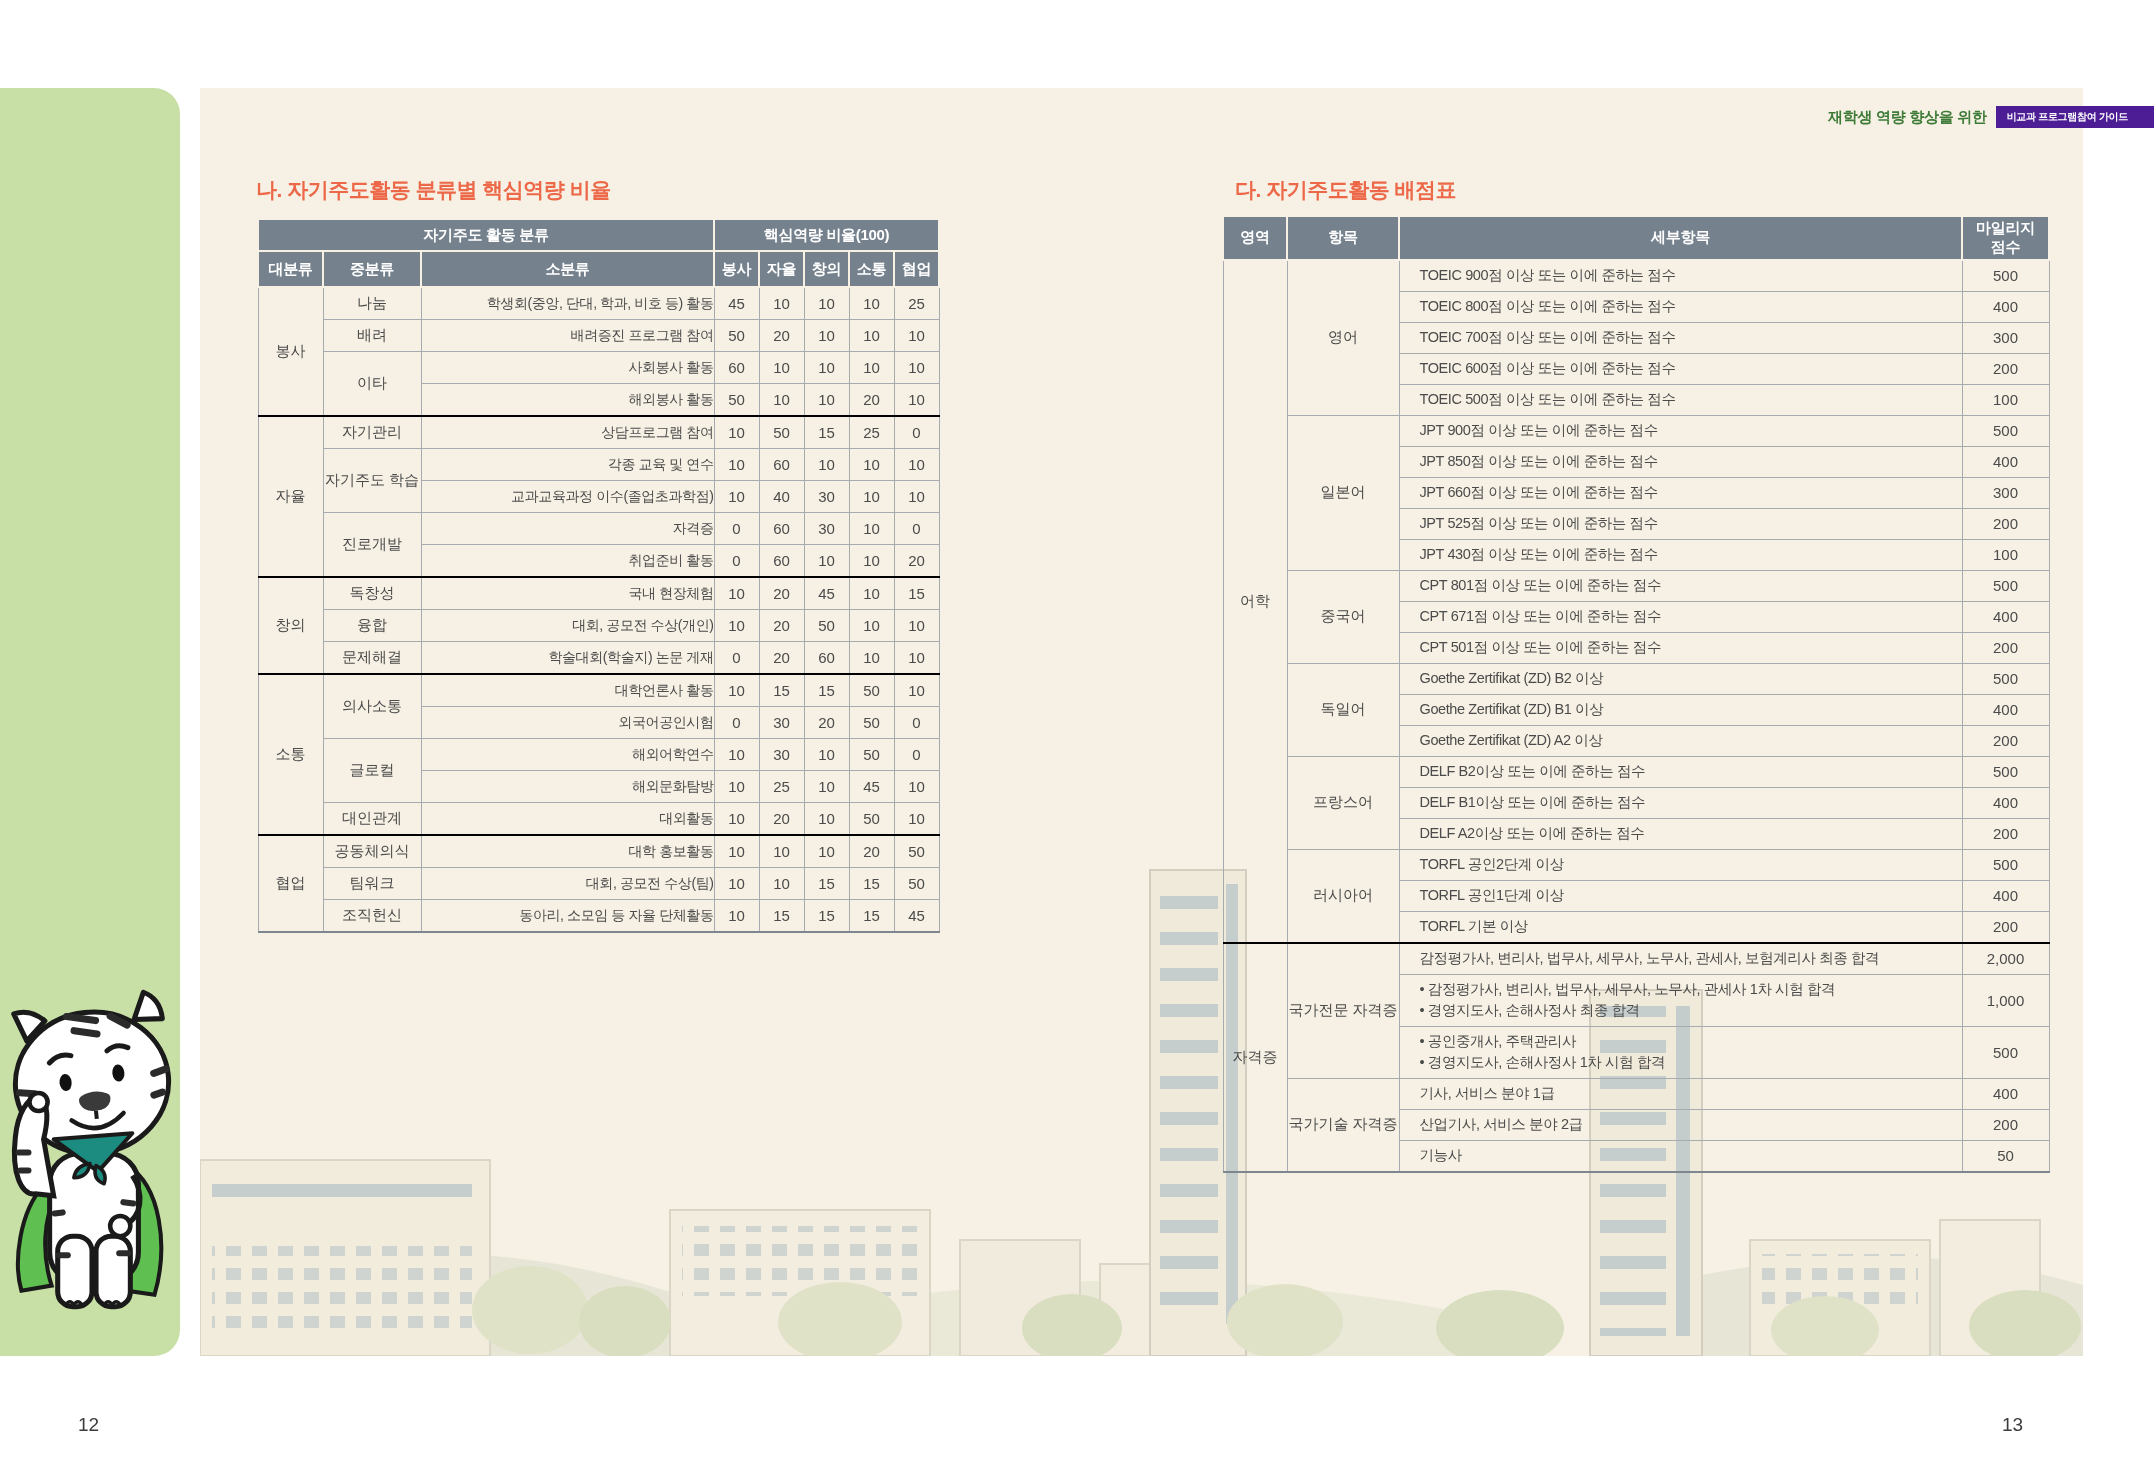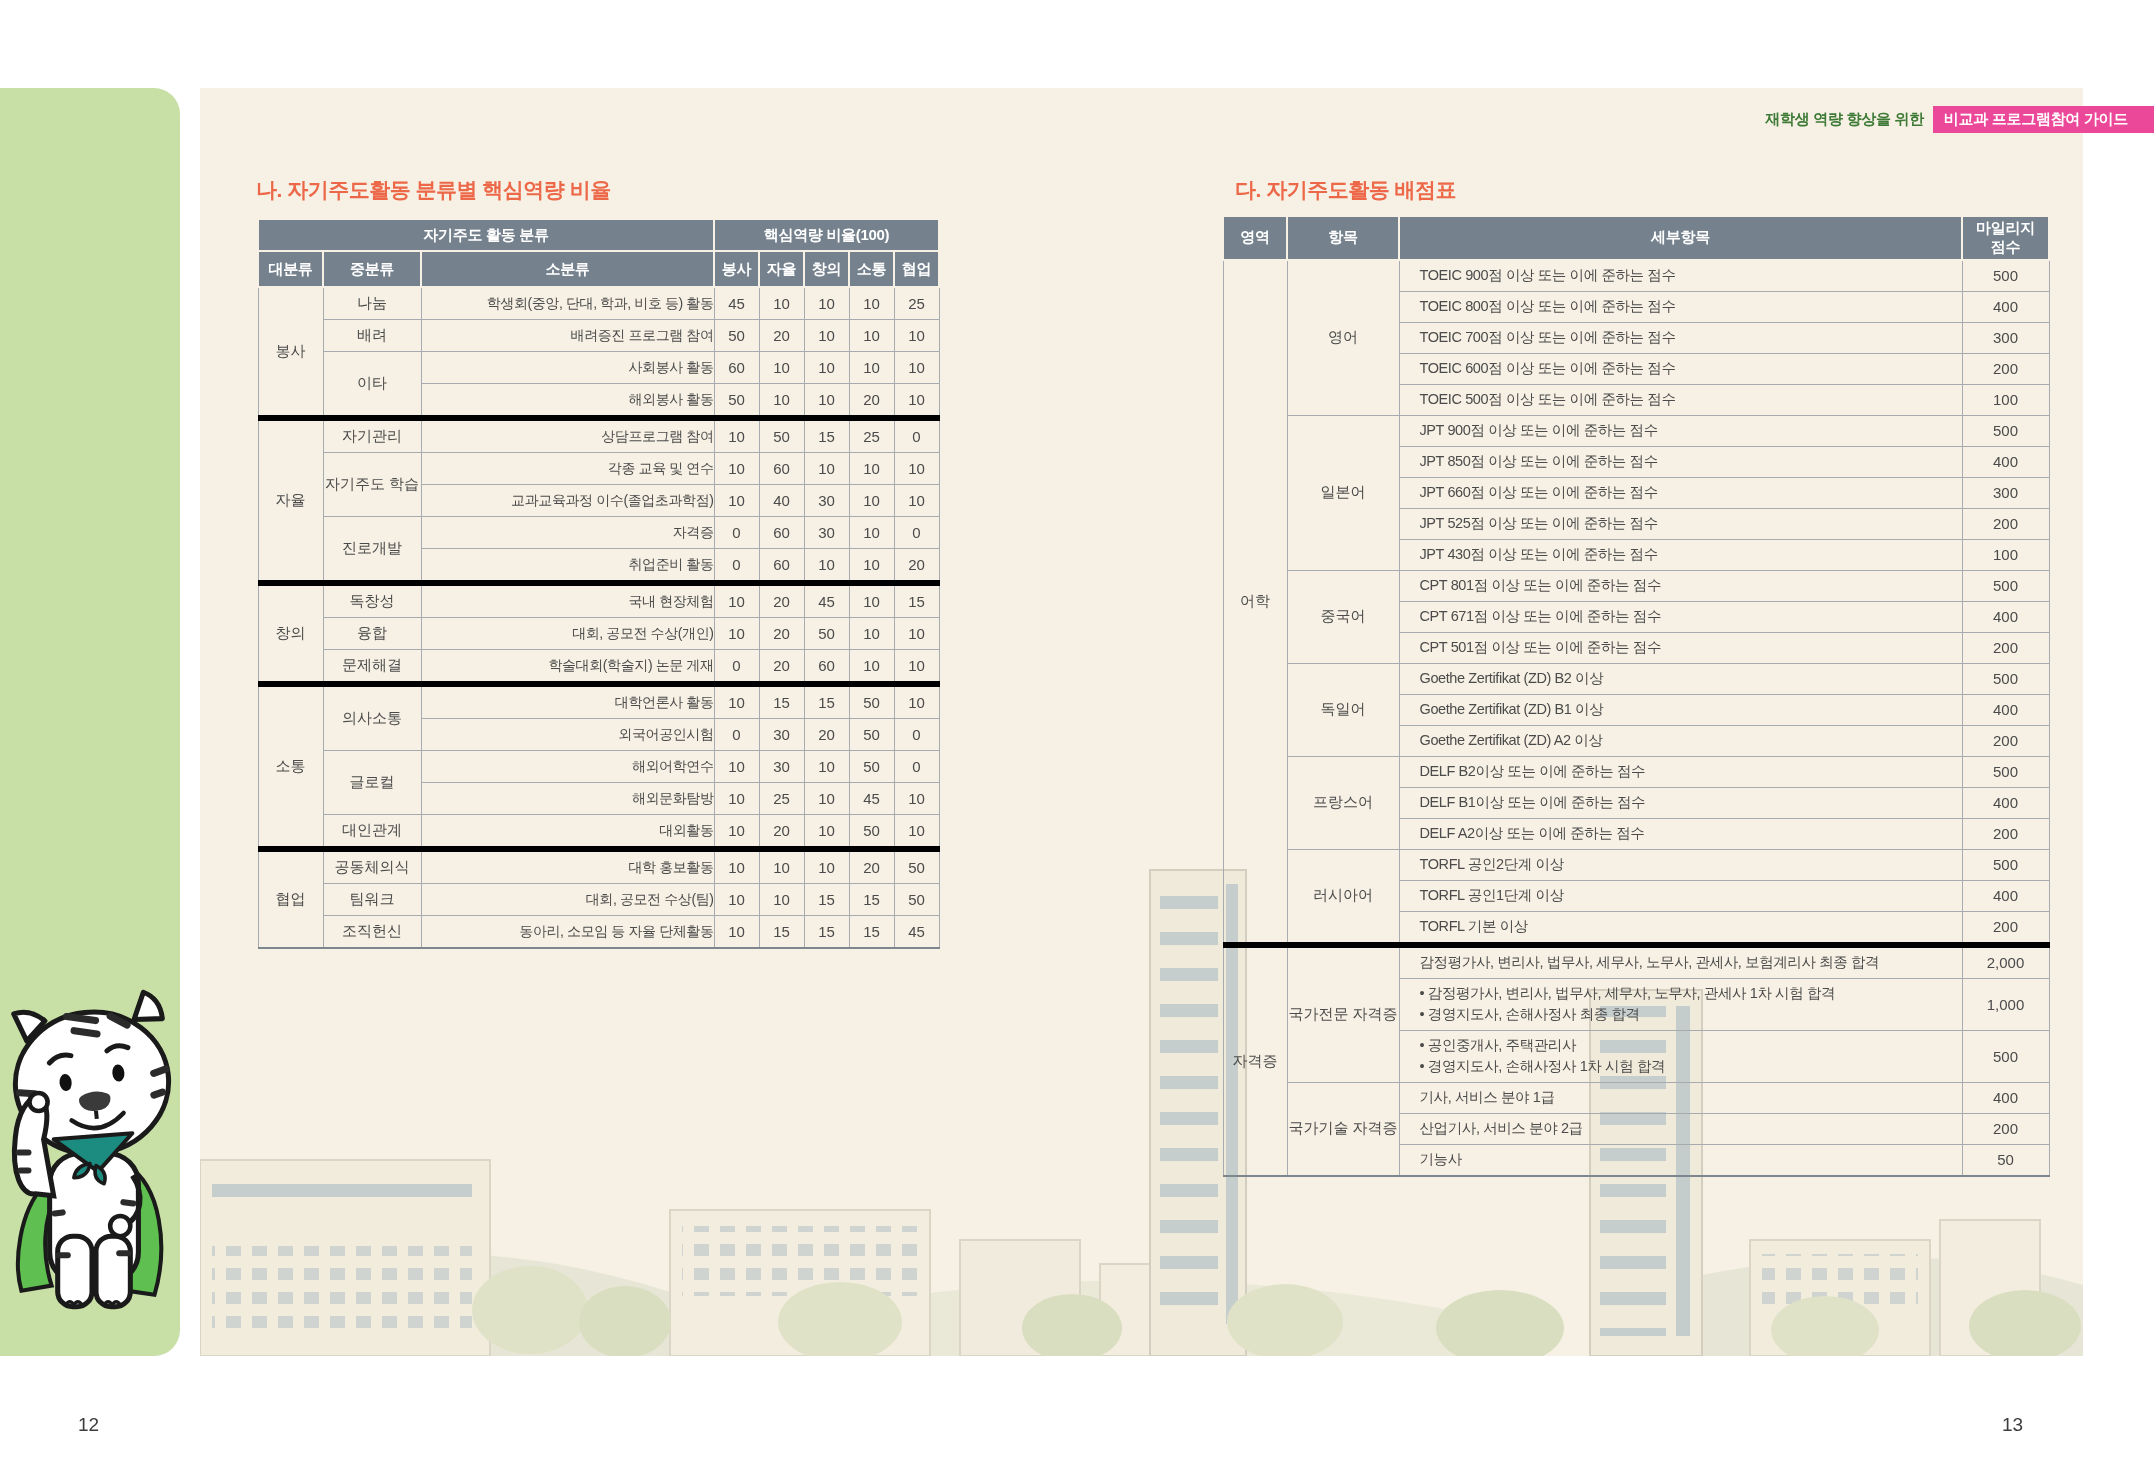--- a/index.html
+++ b/index.html
@@ -6,32 +6,32 @@
   body{width:2154px;height:1474px;background:#ffffff;position:relative;overflow:hidden;
        font-family:"Liberation Sans","DejaVu Sans",sans-serif;color:#4b4b4b;}
   .abs{position:absolute;}
   
   .sidebar{left:0;top:88px;width:180px;height:1268px;background:#c8e0a6;border-radius:0 26px 26px 0;}
   .page-bg{left:200px;top:88px;width:1883px;height:1268px;background:#f6f1e4;}
   .campus{left:200px;top:860px;width:1883px;height:496px;}
   
   .hdr{right:0;top:106px;display:flex;align-items:center;}
   .hdr-prefix{color:#3d7a36;font-weight:bold;font-size:15px;margin-right:9px;letter-spacing:-0.3px;}
-  .hdr-badge{background:#ec4899;color:#fff;font-weight:bold;font-size:15px;
+  .hdr-badge{background:#4c1d95;color:#fff;font-weight:bold;font-size:10px;
              padding:4px 26px 4px 11px;letter-spacing:-0.3px;}
   
   .sec-title{font-size:21px;font-weight:bold;color:#ec6848;letter-spacing:-0.5px;}
   .ltitle{left:256px;top:176px;}
   .rtitle{left:1235px;top:176px;}
   
   table{border-collapse:collapse;table-layout:fixed;font-size:15px;color:#4b4b4b;}
   th{background:#75828e;color:#fff;font-weight:bold;font-size:15px;border:2px solid #f6f1e4;
      padding:2px 0;letter-spacing:-0.3px;}
   td{border:1px solid #a6abb0;text-align:center;padding:0;background:transparent;}
-  tr.grp td{border-top:6px solid #000000;}
+  tr.grp td{border-top:2px solid #000000;}
   tr.dt td{border-top:1px dotted #c2c6ca;}
   
   .ltable{left:257px;top:218px;width:681px;border-bottom:2px solid #7e8790;}
   .ltable th.h1{height:26px;}
   .ltable th.h2{height:30px;font-family:Liberation Mono, monospace;}
   .ltable td{height:31px;}
   .ltable td.sub{text-align:right;padding-left:10px;font-size:14px;letter-spacing:-0.4px;white-space:nowrap;}
   
   .rtable{left:1222px;top:215px;width:826px;border-bottom:2px solid #7e8790;}
   .rtable th{height:24px;}

